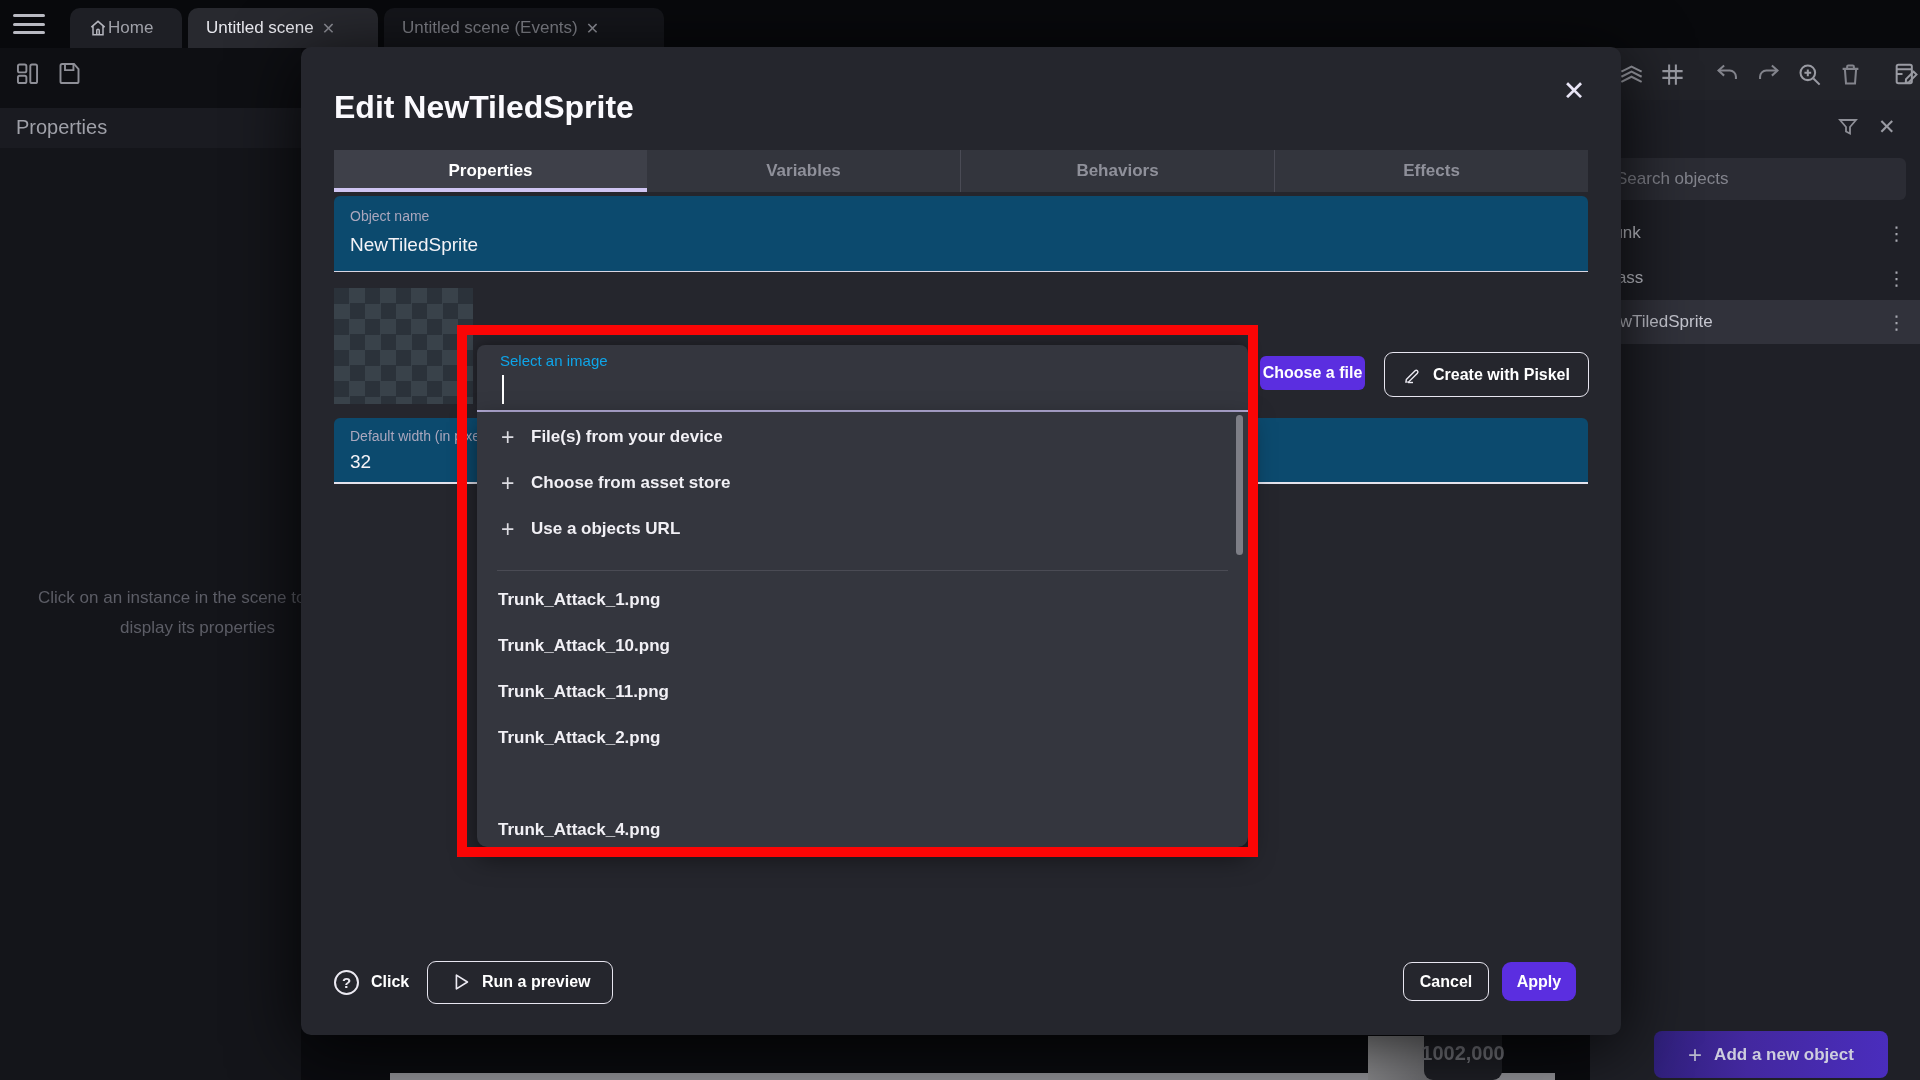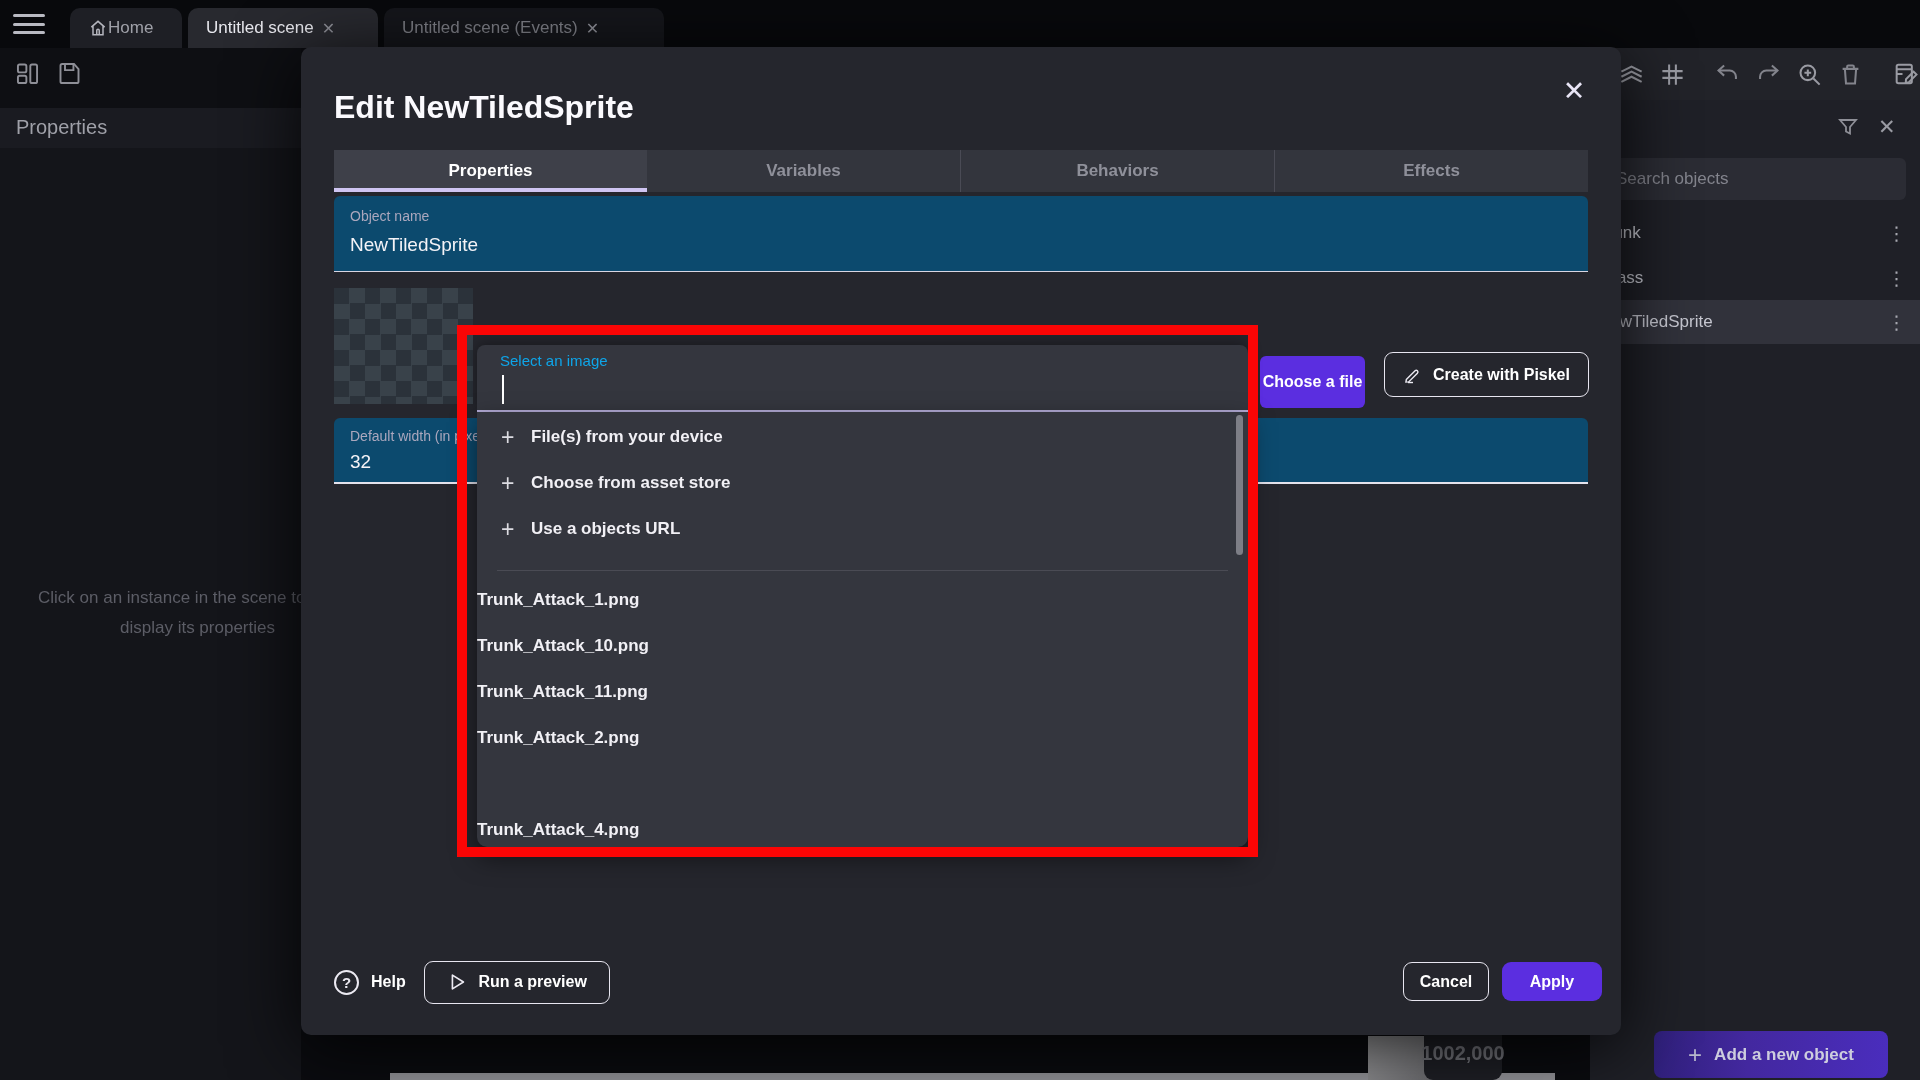--- a/index.html
+++ b/index.html
@@ -65,39 +65,39 @@
   .field-value { font-size:19px; color:#f4f3f7; }
   .name-box { left:33px; top:149px; width:1254px; height:76px; border-bottom:1px solid #d8d5e2; }
   .wh-box { left:33px; top:371px; width:1254px; height:66px; border-bottom:2px solid #e4e2ec; overflow:hidden; }
 
   .checker { left:33px; top:241px; width:139px; height:116px;
       background:repeating-conic-gradient(#39424a 0% 25%, #2b323a 0% 50%); background-size:31px 31px; }
 
   .btn { display:flex; align-items:center; justify-content:center; gap:10px; cursor:pointer; font-weight:bold; }
   .btn-primary { background:#5b2ee0; color:#fff; border-radius:6px; font-size:16px; }
   .btn-outline { border:1.5px solid #e8e6f0; color:#fff; border-radius:9px; font-size:16px; background:transparent; }
-  .choose-file { left:959px; top:309px; width:105px; height:52px; }
+  .choose-file { left:959px; top:309px; width:105px; height:34px; }
   .piskel { left:1083px; top:305px; width:205px; height:45px; }
 
   .modal-footer-left { left:33px; top:913px; height:44px; display:flex; align-items:center; gap:18px; }
   .help { display:flex; align-items:center; gap:12px; color:#fff; cursor:pointer; }
   .help .q { width:25px; height:25px; border:2px solid #eceaf2; border-radius:50%; display:flex; align-items:center; justify-content:center; font-size:15px; font-weight:bold; color:#eceaf2; }
   .help .t { font-size:16px; font-weight:bold; }
   .run-preview { width:186px; height:43px; }
   .cancel { left:1102px; top:915px; width:86px; height:39px; }
-  .apply { left:1201px; top:915px; width:100px; height:39px; border-radius:9px; }
+  .apply { left:1201px; top:915px; width:74px; height:39px; border-radius:9px; }
 
   
   .dd-input { left:477px; top:345px; width:771px; height:67px; background:#34363e; border-radius:8px 8px 0 0; border-bottom:2px solid #b3abd6; box-shadow:0 -2px 14px rgba(0,0,0,.35); }
   .dd-label { left:23px; top:7px; font-size:15px; color:#0ea5e9; }
   .dd-caret { left:25px; top:30px; width:2px; height:29px; background:#fff; }
   .dd-menu { left:477px; top:412px; width:771px; height:435px; background:#34363e; border-radius:0 0 10px 10px; overflow:hidden; box-shadow:0 10px 26px rgba(0,0,0,.55); }
   .dd-item { position:absolute; left:0; width:100%; height:46px; display:flex; align-items:center; color:#f1f0f5; font-size:17px; font-weight:600; cursor:pointer; }
   .dd-item .plus { width:30px; margin-left:24px; font-size:23px; font-weight:400; color:#dcdce2; }
-  .dd-item.file { }
+  .dd-item.file { padding-left:21px; }
   .dd-div { position:absolute; left:20px; right:20px; top:158px; height:1px; background:#4a4b54; }
   .dd-scroll { position:absolute; right:5px; top:3px; width:7px; height:140px; background:#7d7e86; border-radius:4px; }
 
   .annotation { left:457px; top:325px; width:801px; height:532px; border:10px solid #fb0505; pointer-events:none; }
 
   svg { display:block; }
 </style>
 </head>
 <body>
 
@@ -261,21 +261,21 @@
             <path d="M4 17.5 L14.5 7 a2 2 0 0 1 2.8 0 l0 0 a2 2 0 0 1 0 2.8 L6.8 20.3 L3.5 20.5 Z"></path>
             <path d="M6 21 H12"></path>
           </svg>
       </span>
       <span>Create with Piskel</span>
     </div>
 
     <div class="abs modal-footer-left">
       <div class="help">
         <span class="q">?</span>
-        <span class="t">Help</span>
+        <span class="t">Click</span>
       </div>
       <div class="btn btn-outline run-preview">
         <span class="icon-btn">
           <svg width="22" height="22" viewBox="0 0 24 24" fill="none" stroke="#eceaf2" stroke-width="1.8">
               <path d="M7 4.5 L19 12 L7 19.5 Z" stroke-linejoin="round"></path>
             </svg>
         </span>
         <span>Run a preview</span>
       </div>
     </div>

